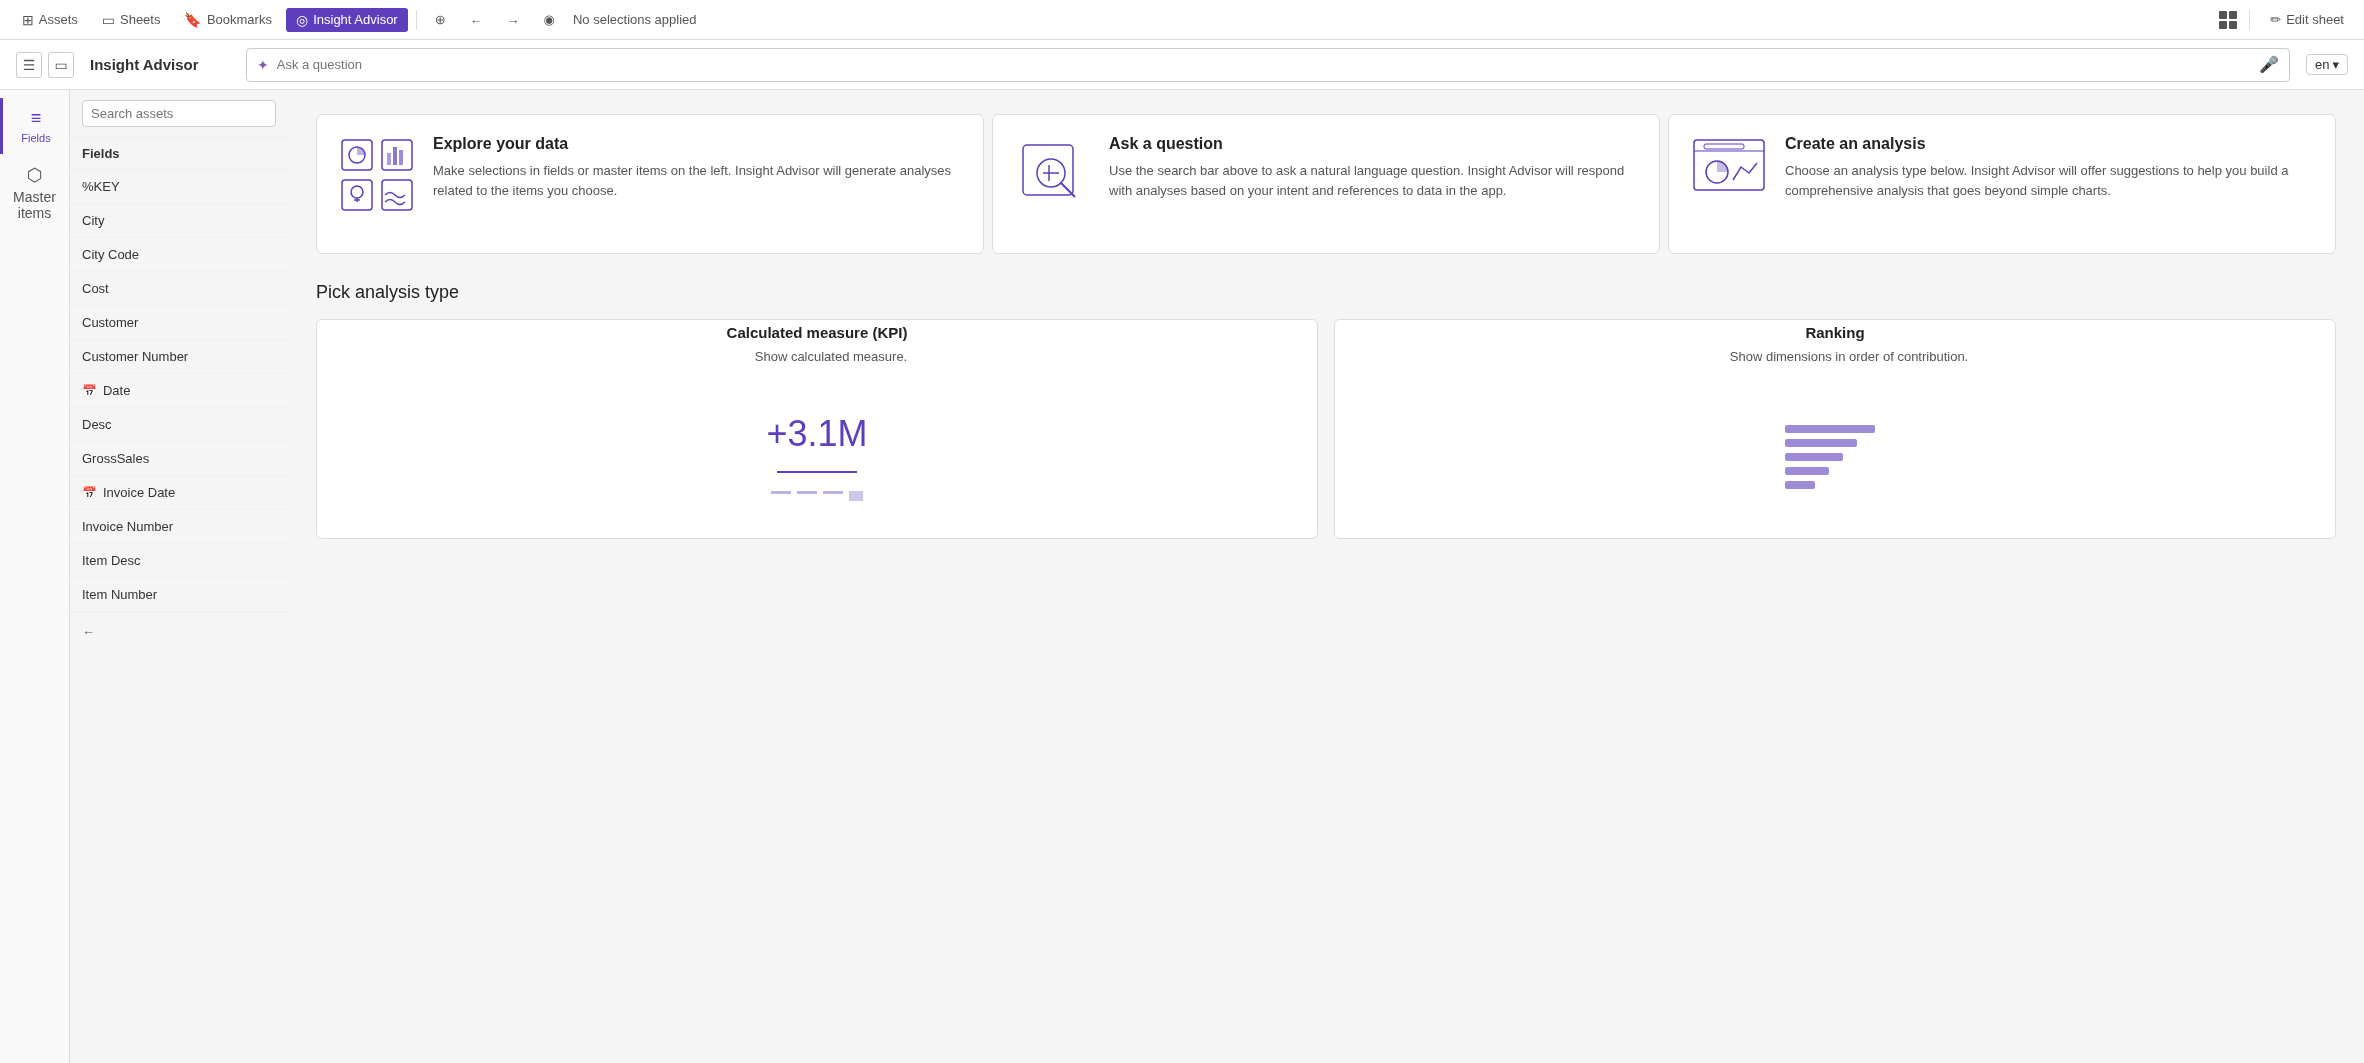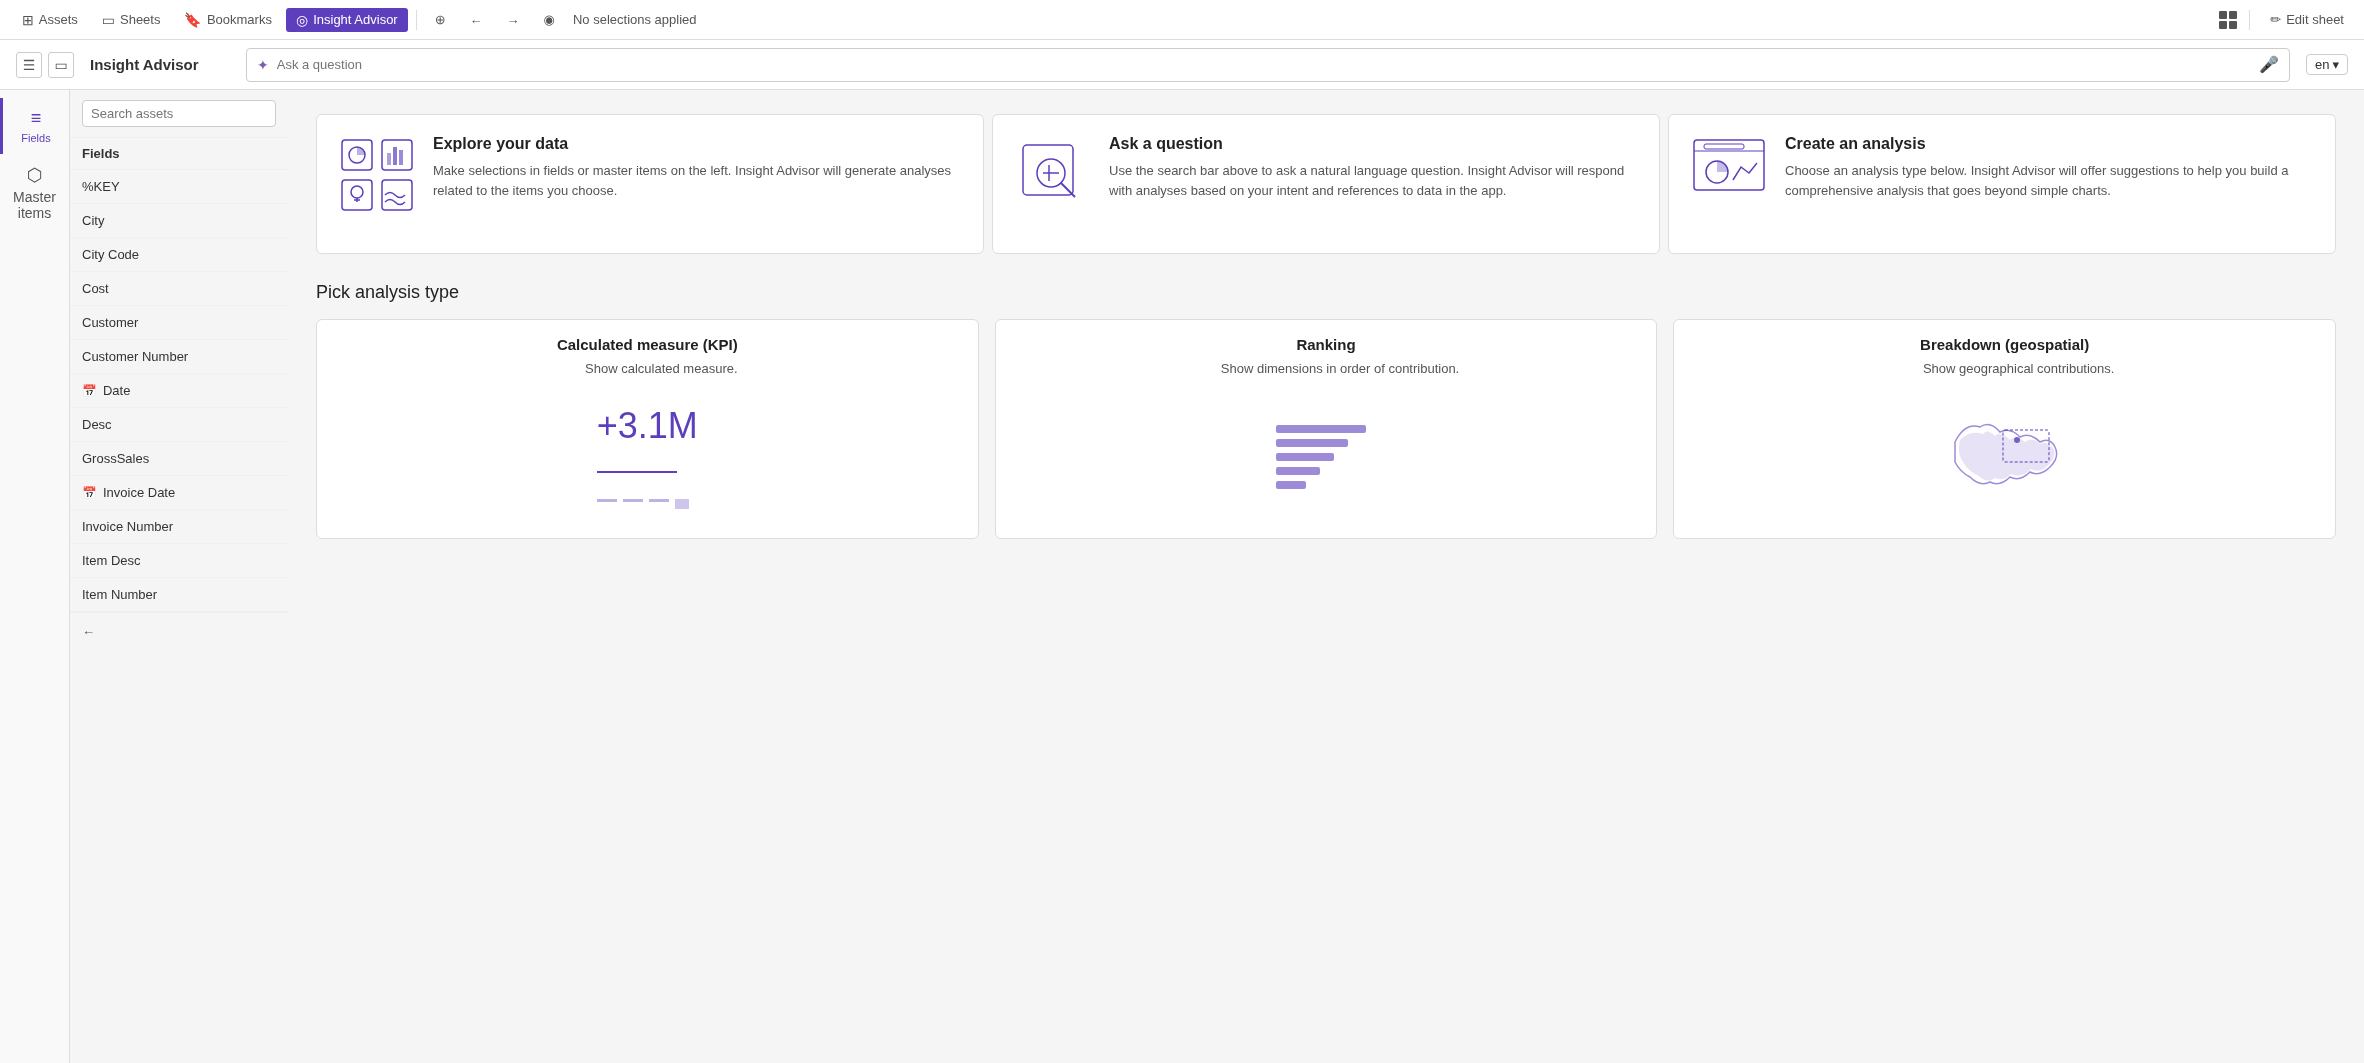--- a/index.html
+++ b/index.html
@@ -134,33 +134,33 @@
 
     
     .section-heading {
       font-size: 18px; font-weight: 400; color: #222; margin-bottom: 16px;
     }
     .analysis-cards-row {
       display: flex; gap: 16px;
     }
     .analysis-card {
       flex: 1; background: #fff; border: 1px solid #ddd; border-radius: 6px;
-      padding: 16px 24px; min-height: 220px; display: flex; flex-direction: column;
+      padding: 4px 24px; min-height: 220px; display: flex; flex-direction: column;
       align-items: center; cursor: pointer;
     }
     .analysis-card h3 { font-size: 15px; font-weight: 600; margin-bottom: 8px; color: #222; }
     .analysis-card p { font-size: 13px; color: #555; text-align: center; margin-bottom: 16px; margin-left: 28px; }
     .analysis-visual {
       flex: 1; display: flex; align-items: center; justify-content: center;
       width: 100%;
     }
 
     
     .kpi-visual {
-      display: flex; flex-direction: column; gap: 20px;
+      display: flex; flex-direction: column; align-items: center; gap: 12px;
     }
     .kpi-number { font-size: 36px; font-weight: 300; color: #5d3ebc; }
     .kpi-line { width: 80px; height: 2px; background: #5d3ebc; margin-top: 4px; }
     .kpi-dots { display: flex; gap: 6px; margin-top: 6px; }
     .kpi-dot { width: 20px; height: 3px; background: #5d3ebc; opacity: 0.4; }
     .kpi-sq { width: 14px; height: 10px; background: #5d3ebc; opacity: 0.3; }
 
     
     .ranking-visual { display: flex; flex-direction: column; gap: 6px; align-items: flex-start; width: 100px; }
     .rank-bar-row { display: flex; align-items: center; gap: 0; }
@@ -426,34 +426,18 @@
             <div class="rank-bar-row">
                 <div class="rank-bar" style="width:44px;"></div>
               </div>
             <div class="rank-bar-row">
                 <div class="rank-bar" style="width:30px;"></div>
               </div>
           </div>
         </div>
       </div>
 
-      <div class="analysis-card">
-        <h3>Breakdown (geospatial)</h3>
-        <p>Show geographical contributions.</p>
-        <div class="analysis-visual">
-          <svg width="120" height="90" viewBox="0 0 120 90">
-
-            <path d="M10 30 Q20 10 35 15 Q45 8 55 20 Q65 15 75 25 Q85 20 95 30 Q105 25 110 35 Q115 45 105 55 Q95 65 85 60 Q75 70 65 65 Q55 75 45 70 Q35 75 25 65 Q15 60 10 50 Z" fill="none" stroke="#5d3ebc" stroke-width="1.5" opacity="0.6"></path>
-
-            <path d="M15 28 Q25 18 38 22 Q42 16 50 24 Q55 18 65 28 Q70 22 80 30 Q87 24 95 32 Q100 28 108 36 Q112 44 104 52 Q96 62 86 57 Q76 67 66 62 Q58 70 50 66 Q42 72 34 64 Q24 60 18 50 Q12 42 15 28Z" fill="#5d3ebc" opacity="0.15"></path>
-
-            <circle cx="72" cy="28" r="3" fill="#5d3ebc" opacity="0.8"></circle>
-
-            <rect x="58" y="18" width="46" height="32" rx="2" fill="none" stroke="#5d3ebc" stroke-width="1" stroke-dasharray="3,2"></rect>
-          </svg>
-        </div>
-      </div>
 
     </div>
 
   </div>
 
 </div>
 
 </body></html>

